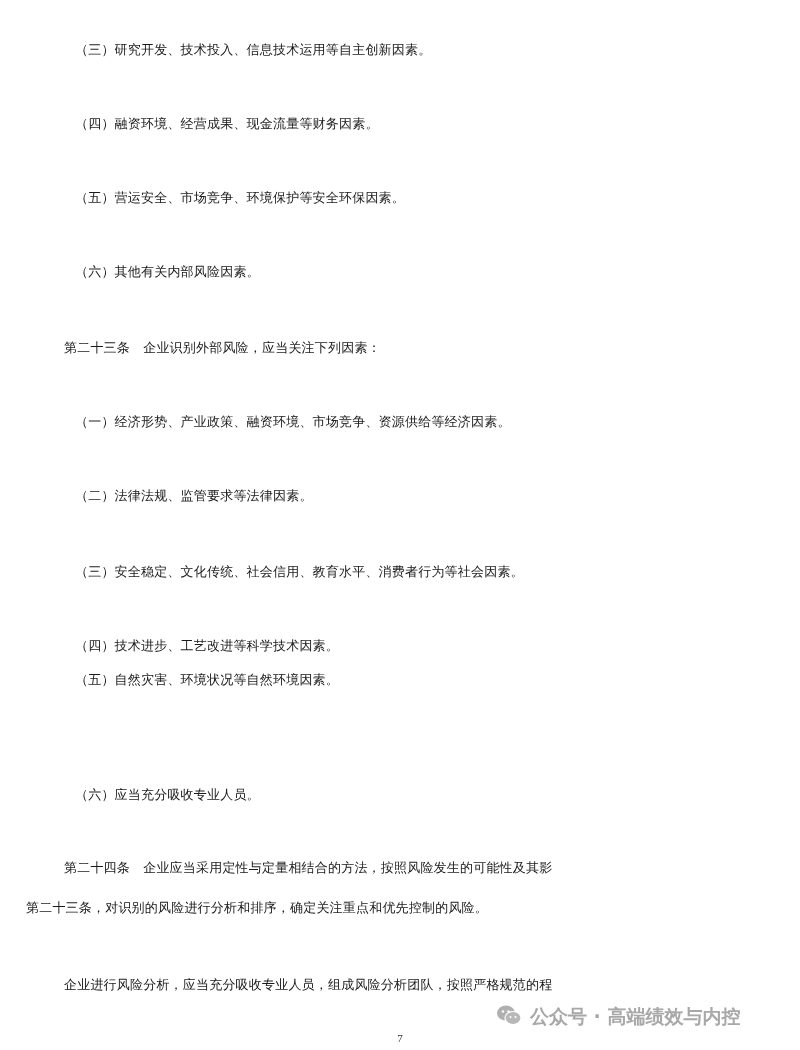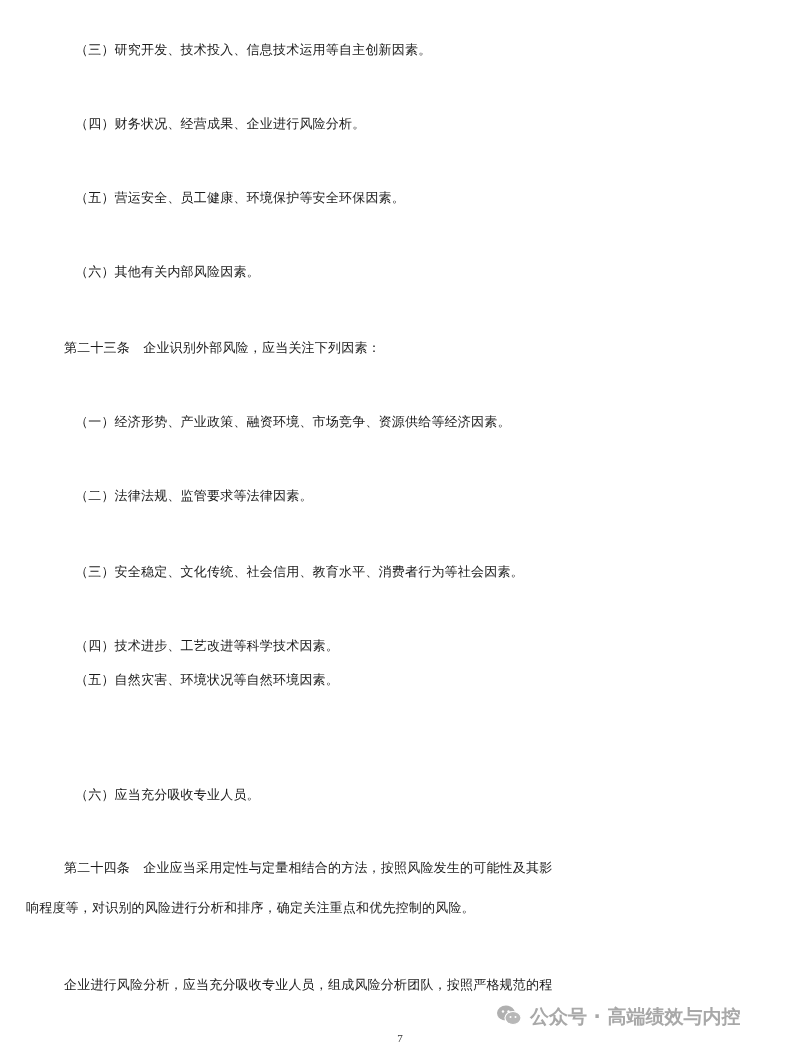--- a/index.html
+++ b/index.html
@@ -22,32 +22,32 @@
     .page-num {
       position: absolute; left: 0; width: 800px; top: 1032px; text-align: center;
       font-size: 11px; color: #333; font-family: "Liberation Serif", serif;
     }
   </style>
 </head>
 <body>
 
 <div>
   <div class="line item" style="top:38px">（三）研究开发、技术投入、信息技术运用等自主创新因素。</div>
-  <div class="line item" style="top:112px">（四）财务状况、经营成果、企业进行风险分析。</div>
-  <div class="line item" style="top:186px">（五）营运安全、员工健康、环境保护等安全环保因素。</div>
+  <div class="line item" style="top:112px">（四）融资环境、经营成果、现金流量等财务因素。</div>
+  <div class="line item" style="top:186px">（五）营运安全、市场竞争、环境保护等安全环保因素。</div>
   <div class="line item" style="top:260px">（六）其他有关内部风险因素。</div>
   <div class="line article" style="top:336px">第二十三条　企业识别外部风险，应当关注下列因素：</div>
   <div class="line item" style="top:410px">（一）经济形势、产业政策、融资环境、市场竞争、资源供给等经济因素。</div>
   <div class="line item" style="top:484px">（二）法律法规、监管要求等法律因素。</div>
   <div class="line item" style="top:560px">（三）安全稳定、文化传统、社会信用、教育水平、消费者行为等社会因素。</div>
   <div class="line item" style="top:634px">（四）技术进步、工艺改进等科学技术因素。</div>
   <div class="line item" style="top:668px">（五）自然灾害、环境状况等自然环境因素。</div>
   <div class="line item" style="top:783px">（六）应当充分吸收专业人员。</div>
   <div class="line article" style="top:856px">第二十四条　企业应当采用定性与定量相结合的方法，按照风险发生的可能性及其影</div>
-  <div class="line cont" style="top:896px">响程度等，对识别的风险进行分析和排序，确定关注重点和优先控制的风险。</div>
+  <div class="line cont" style="top:896px">第二十三条，对识别的风险进行分析和排序，确定关注重点和优先控制的风险。</div>
   <div class="line article" style="top:973px">企业进行风险分析，应当充分吸收专业人员，组成风险分析团队，按照严格规范的程</div>
 </div>
 
 <div class="watermark">
   <span>
     <svg width="26" height="22" viewBox="0 0 26 22">
       <ellipse cx="10" cy="9" rx="9" ry="7.5" fill="#b0b0b0"></ellipse>
       <ellipse cx="17" cy="14" rx="8" ry="6.5" fill="#b8b8b8" stroke="#fff" stroke-width="1.2"></ellipse>
       <circle cx="7" cy="7.5" r="1.2" fill="#fff"></circle>
       <circle cx="12.5" cy="7.5" r="1.2" fill="#fff"></circle>

